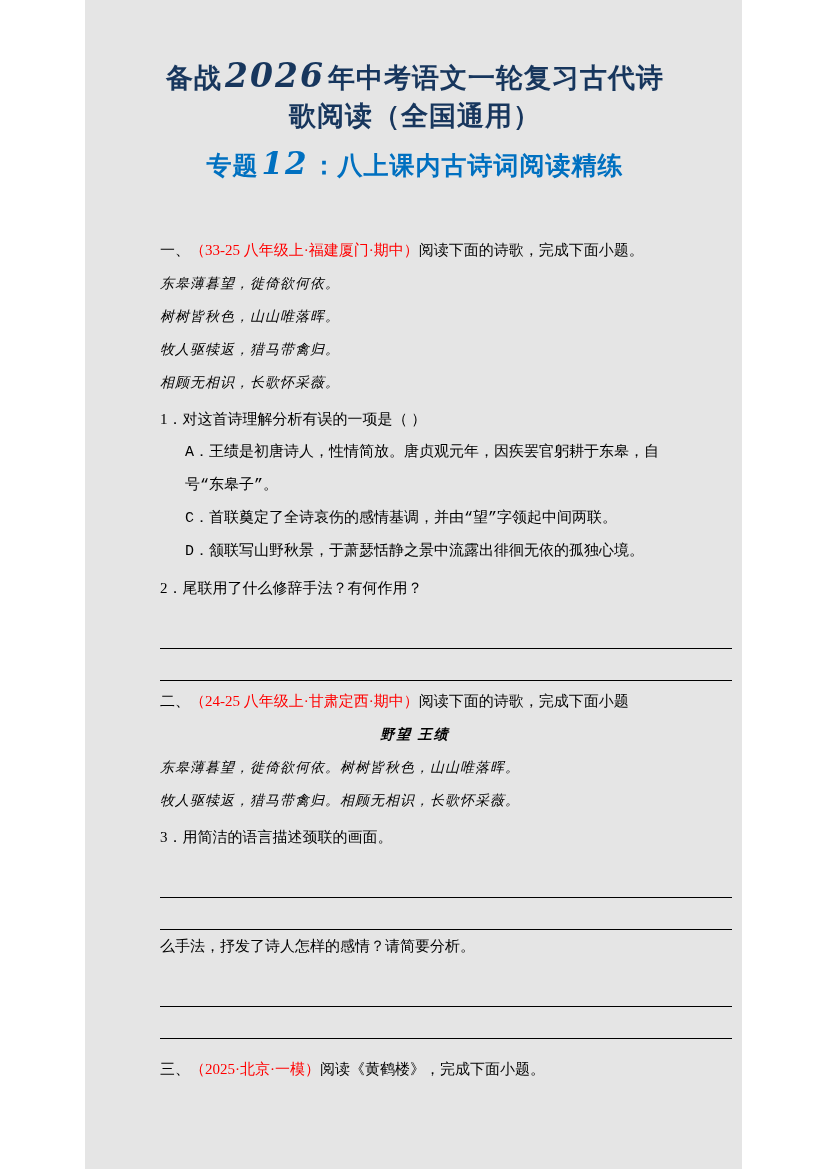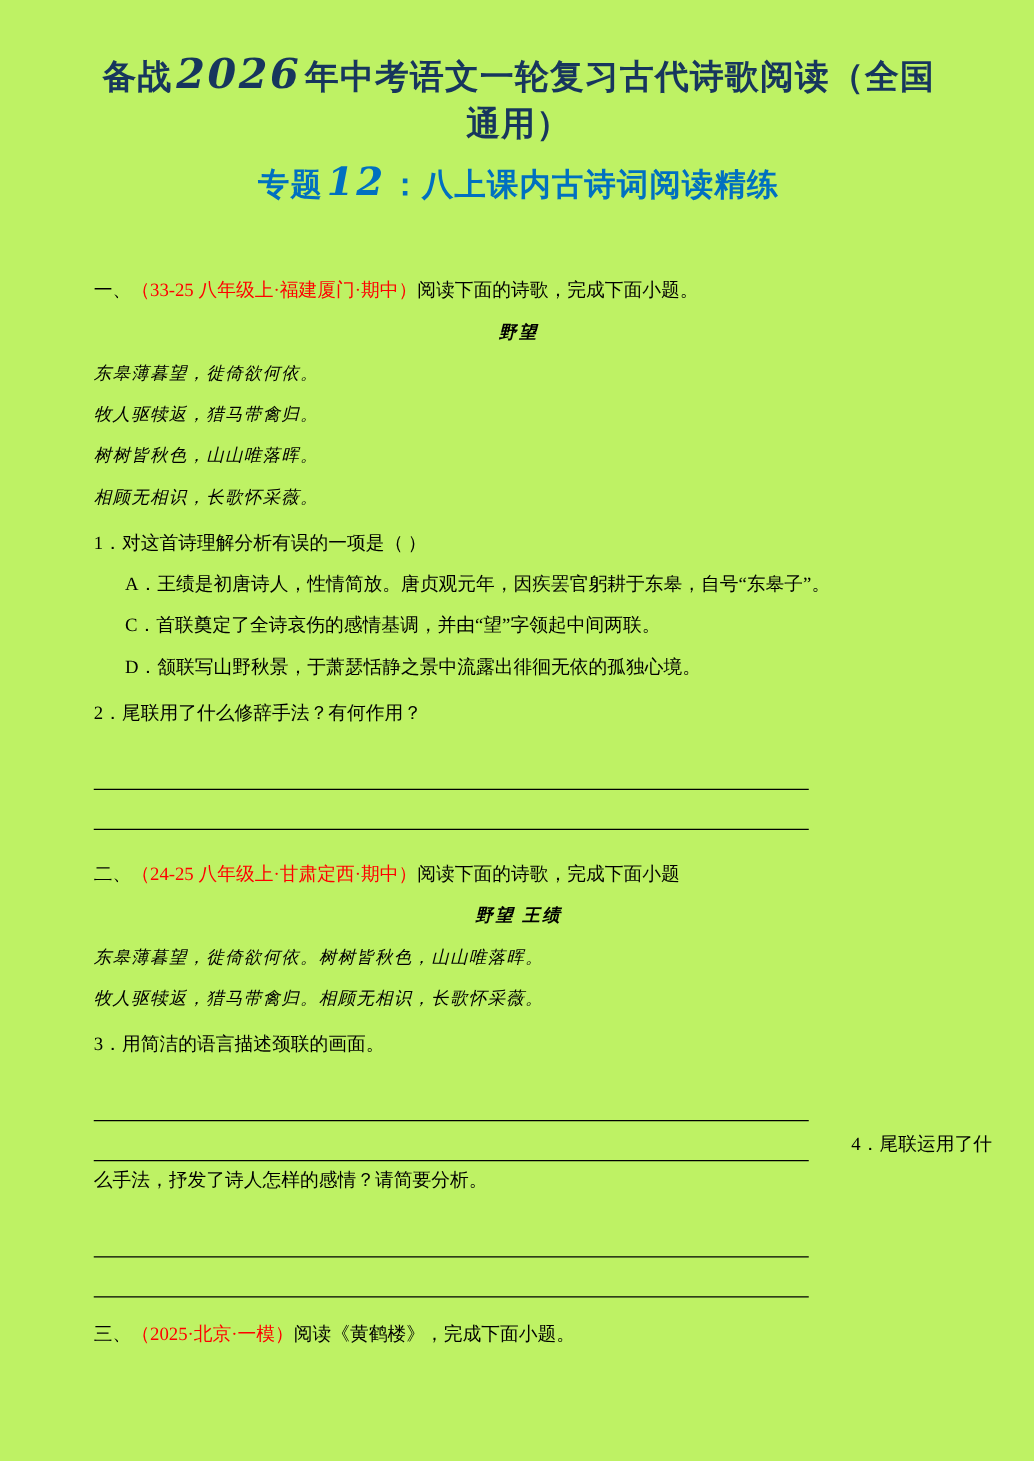--- a/index.html
+++ b/index.html
@@ -1,23 +1,23 @@
 <!DOCTYPE html>
 <html><head>
 <meta charset="utf-8">
 <style>
   html, body { margin: 0; padding: 0; background: #ffffff; }
   .page {
     position: relative;
-    width: 827px;
+    width: 657px;
     height: 1169px;
     margin: 0 auto;
-    background: #bef264;
+    background: #e5e5e5;
     box-sizing: border-box;
-    padding: 40px 72px 0 75px;
+    padding: 57px 72px 0 75px;
     font-family: "Liberation Serif", "DejaVu Serif", serif;
     color: #000000;
     overflow: hidden;
   }
   .title {
     margin: 0;
     text-align: center;
     font-size: 27px;
     font-weight: bold;
     color: #17365D;
@@ -52,59 +52,58 @@
     font-weight: bold;
     letter-spacing: 2px;
   }
   .poem-line {
     text-align: left;
     font-size: 14px;
     font-style: italic;
     letter-spacing: 1px;
   }
   .question { margin-top: 4px; }
-  .option { padding-left: 25px; }
+  .option { padding-left: 25px; font-family: Liberation Mono, monospace; }
   .answer-line {
     width: 572px;
     height: 32px;
     border-bottom: 1px solid #000000;
     box-sizing: border-box;
   }
   .mt-ans { margin-top: 12px; }
   .ans-row {
     display: flex;
     align-items: flex-end;
     width: 680px;
     gap: 34px;
   }
   .ans-row .answer-line { flex: 0 0 572px; }
   .q4-inline {
     white-space: nowrap;
     font-size: 15px;
     line-height: 26px;
   }
-  .s2-head { margin-top: 20px; }
+  .s2-head { margin-top: 4px; }
   .s3-head { margin-top: 14px; }
 </style>
 </head>
 <body>
 
 <div class="page">
 
   <h1 class="title"><span>备战</span><span class="script-num">2026</span><span>年中考语文一轮复习古代诗歌阅读（全国通用）</span></h1>
 
   <h2 class="subtitle"><span>专题</span><span class="script-num">12</span><span>：八上课内古诗词阅读精练</span></h2>
 
   <div>
     <p class="section-head s1-head"><span>一、</span><span class="red">（33-25 八年级上·福建厦门·期中）</span><span>阅读下面的诗歌，完成下面小题。</span></p>
 
-    <p class="poem-title">野望</p>
     <p class="poem-line">东皋薄暮望，徙倚欲何依。</p>
+    <p class="poem-line">树树皆秋色，山山唯落晖。</p>
     <p class="poem-line">牧人驱犊返，猎马带禽归。</p>
-    <p class="poem-line">树树皆秋色，山山唯落晖。</p>
     <p class="poem-line">相顾无相识，长歌怀采薇。</p>
 
     <p class="question">1．对这首诗理解分析有误的一项是（  ）</p>
     <p class="option">A．王绩是初唐诗人，性情简放。唐贞观元年，因疾罢官躬耕于东皋，自号“东皋子”。</p>
     <p class="option">C．首联奠定了全诗哀伤的感情基调，并由“望”字领起中间两联。</p>
     <p class="option">D．颔联写山野秋景，于萧瑟恬静之景中流露出徘徊无依的孤独心境。</p>
 
     <p class="question">2．尾联用了什么修辞手法？有何作用？</p>
     <div class="answer-line mt-ans"></div>
     <div class="answer-line"></div>

